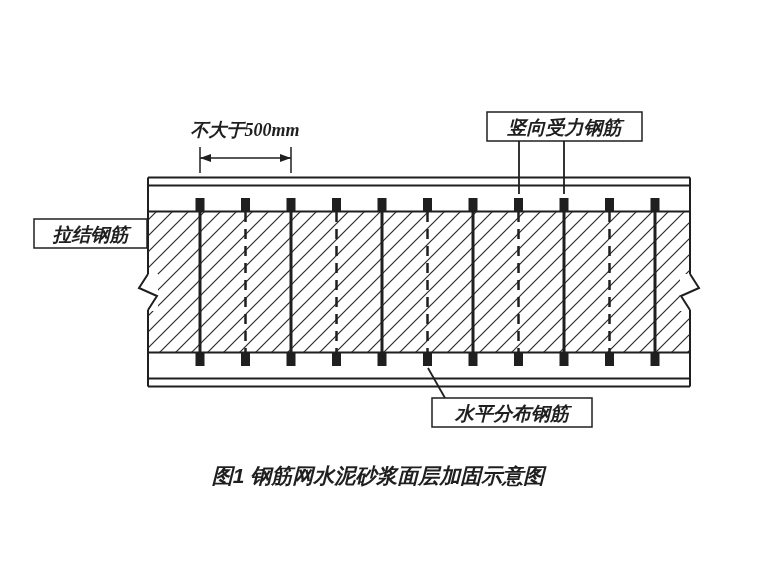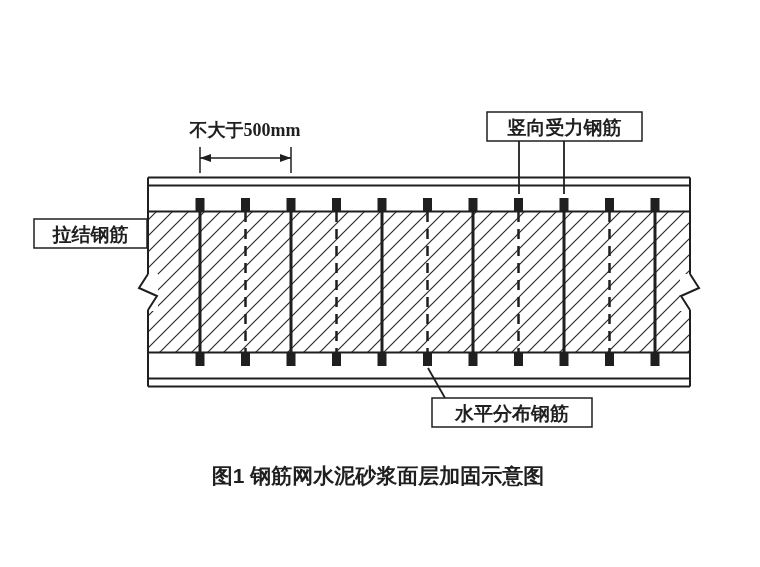--- a/index.html
+++ b/index.html
@@ -7,20 +7,21 @@
     --bg:#ffffff;
     --hatch:#2a2a2a;
   }
   html,body{margin:0;padding:0;background:var(--bg);}
   .page{
     position:relative;
     width:760px;height:567px;
     background:var(--bg);
     font-family:"Liberation Serif", serif;
     overflow:hidden;
+    font-style:italic;
   }
   svg{display:block;}
   .ln{stroke:var(--ink);fill:none;}
   .w2{stroke-width:2;}
   .w15{stroke-width:1.5;}
   .w18{stroke-width:1.8;}
   .bar-solid{stroke:var(--ink);stroke-width:3;}
   .bar-dashed{stroke:var(--ink);stroke-width:2.5;stroke-dasharray:10 7;}
   .sq{fill:var(--ink);stroke:none;}
   .labelbox{fill:#ffffff;stroke:var(--ink);stroke-width:1.5;}

